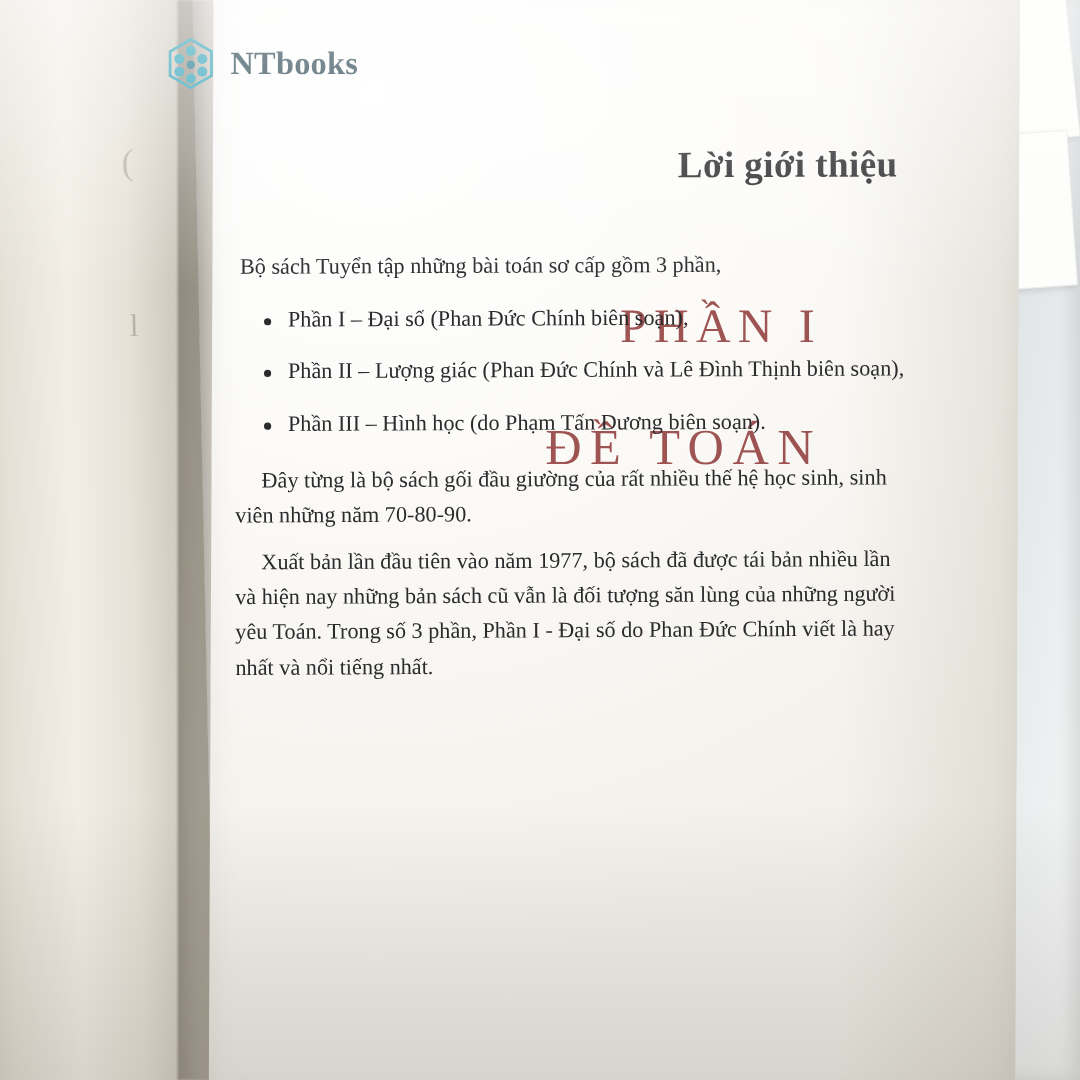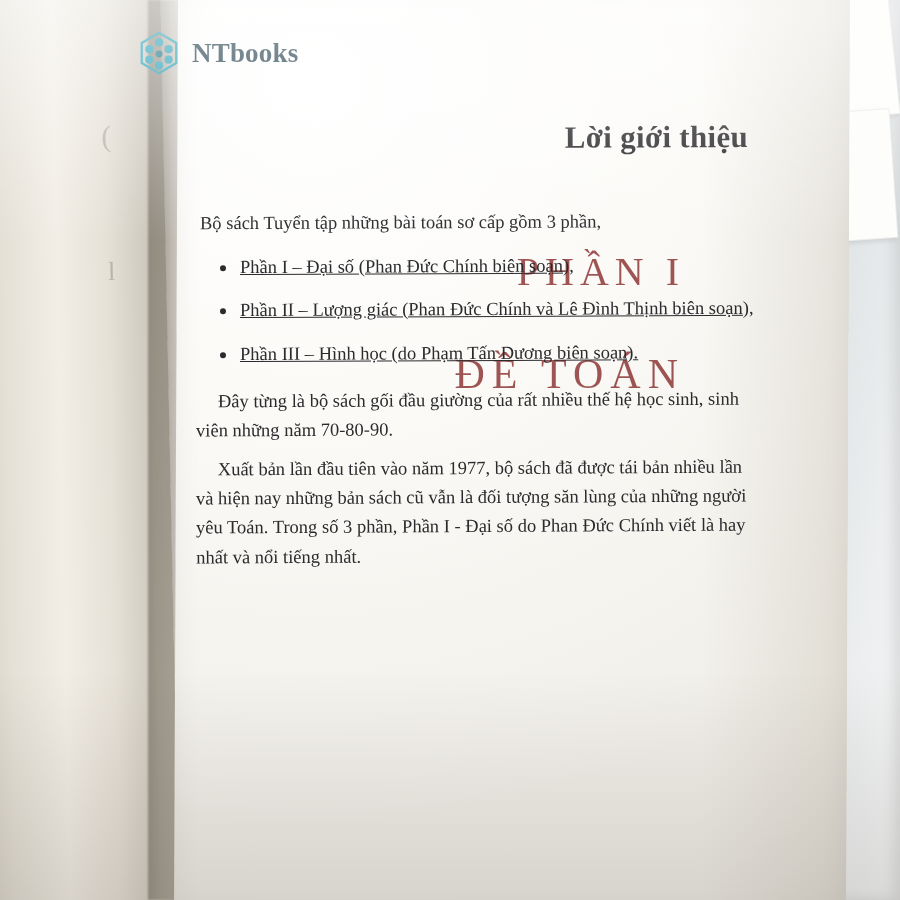--- a/index.html
+++ b/index.html
@@ -214,21 +214,20 @@
     font-size: 18.5px;
     line-height: 1.55;
     margin: 0 0 16px 0;
     padding-left: 4px;
     transform: rotate(-0.25deg);
   }
   ul.bullets {
     list-style: none;
     margin: 0 0 18px 0;
     padding: 0 0 0 18px;
-    text-decoration: underline;
   }
   ul.bullets li {
     position: relative;
     font-size: 18.5px;
     line-height: 1.5;
     margin-bottom: 16px;
     padding-left: 26px;
     transform: rotate(-0.25deg);
   }
   ul.bullets li::before {

